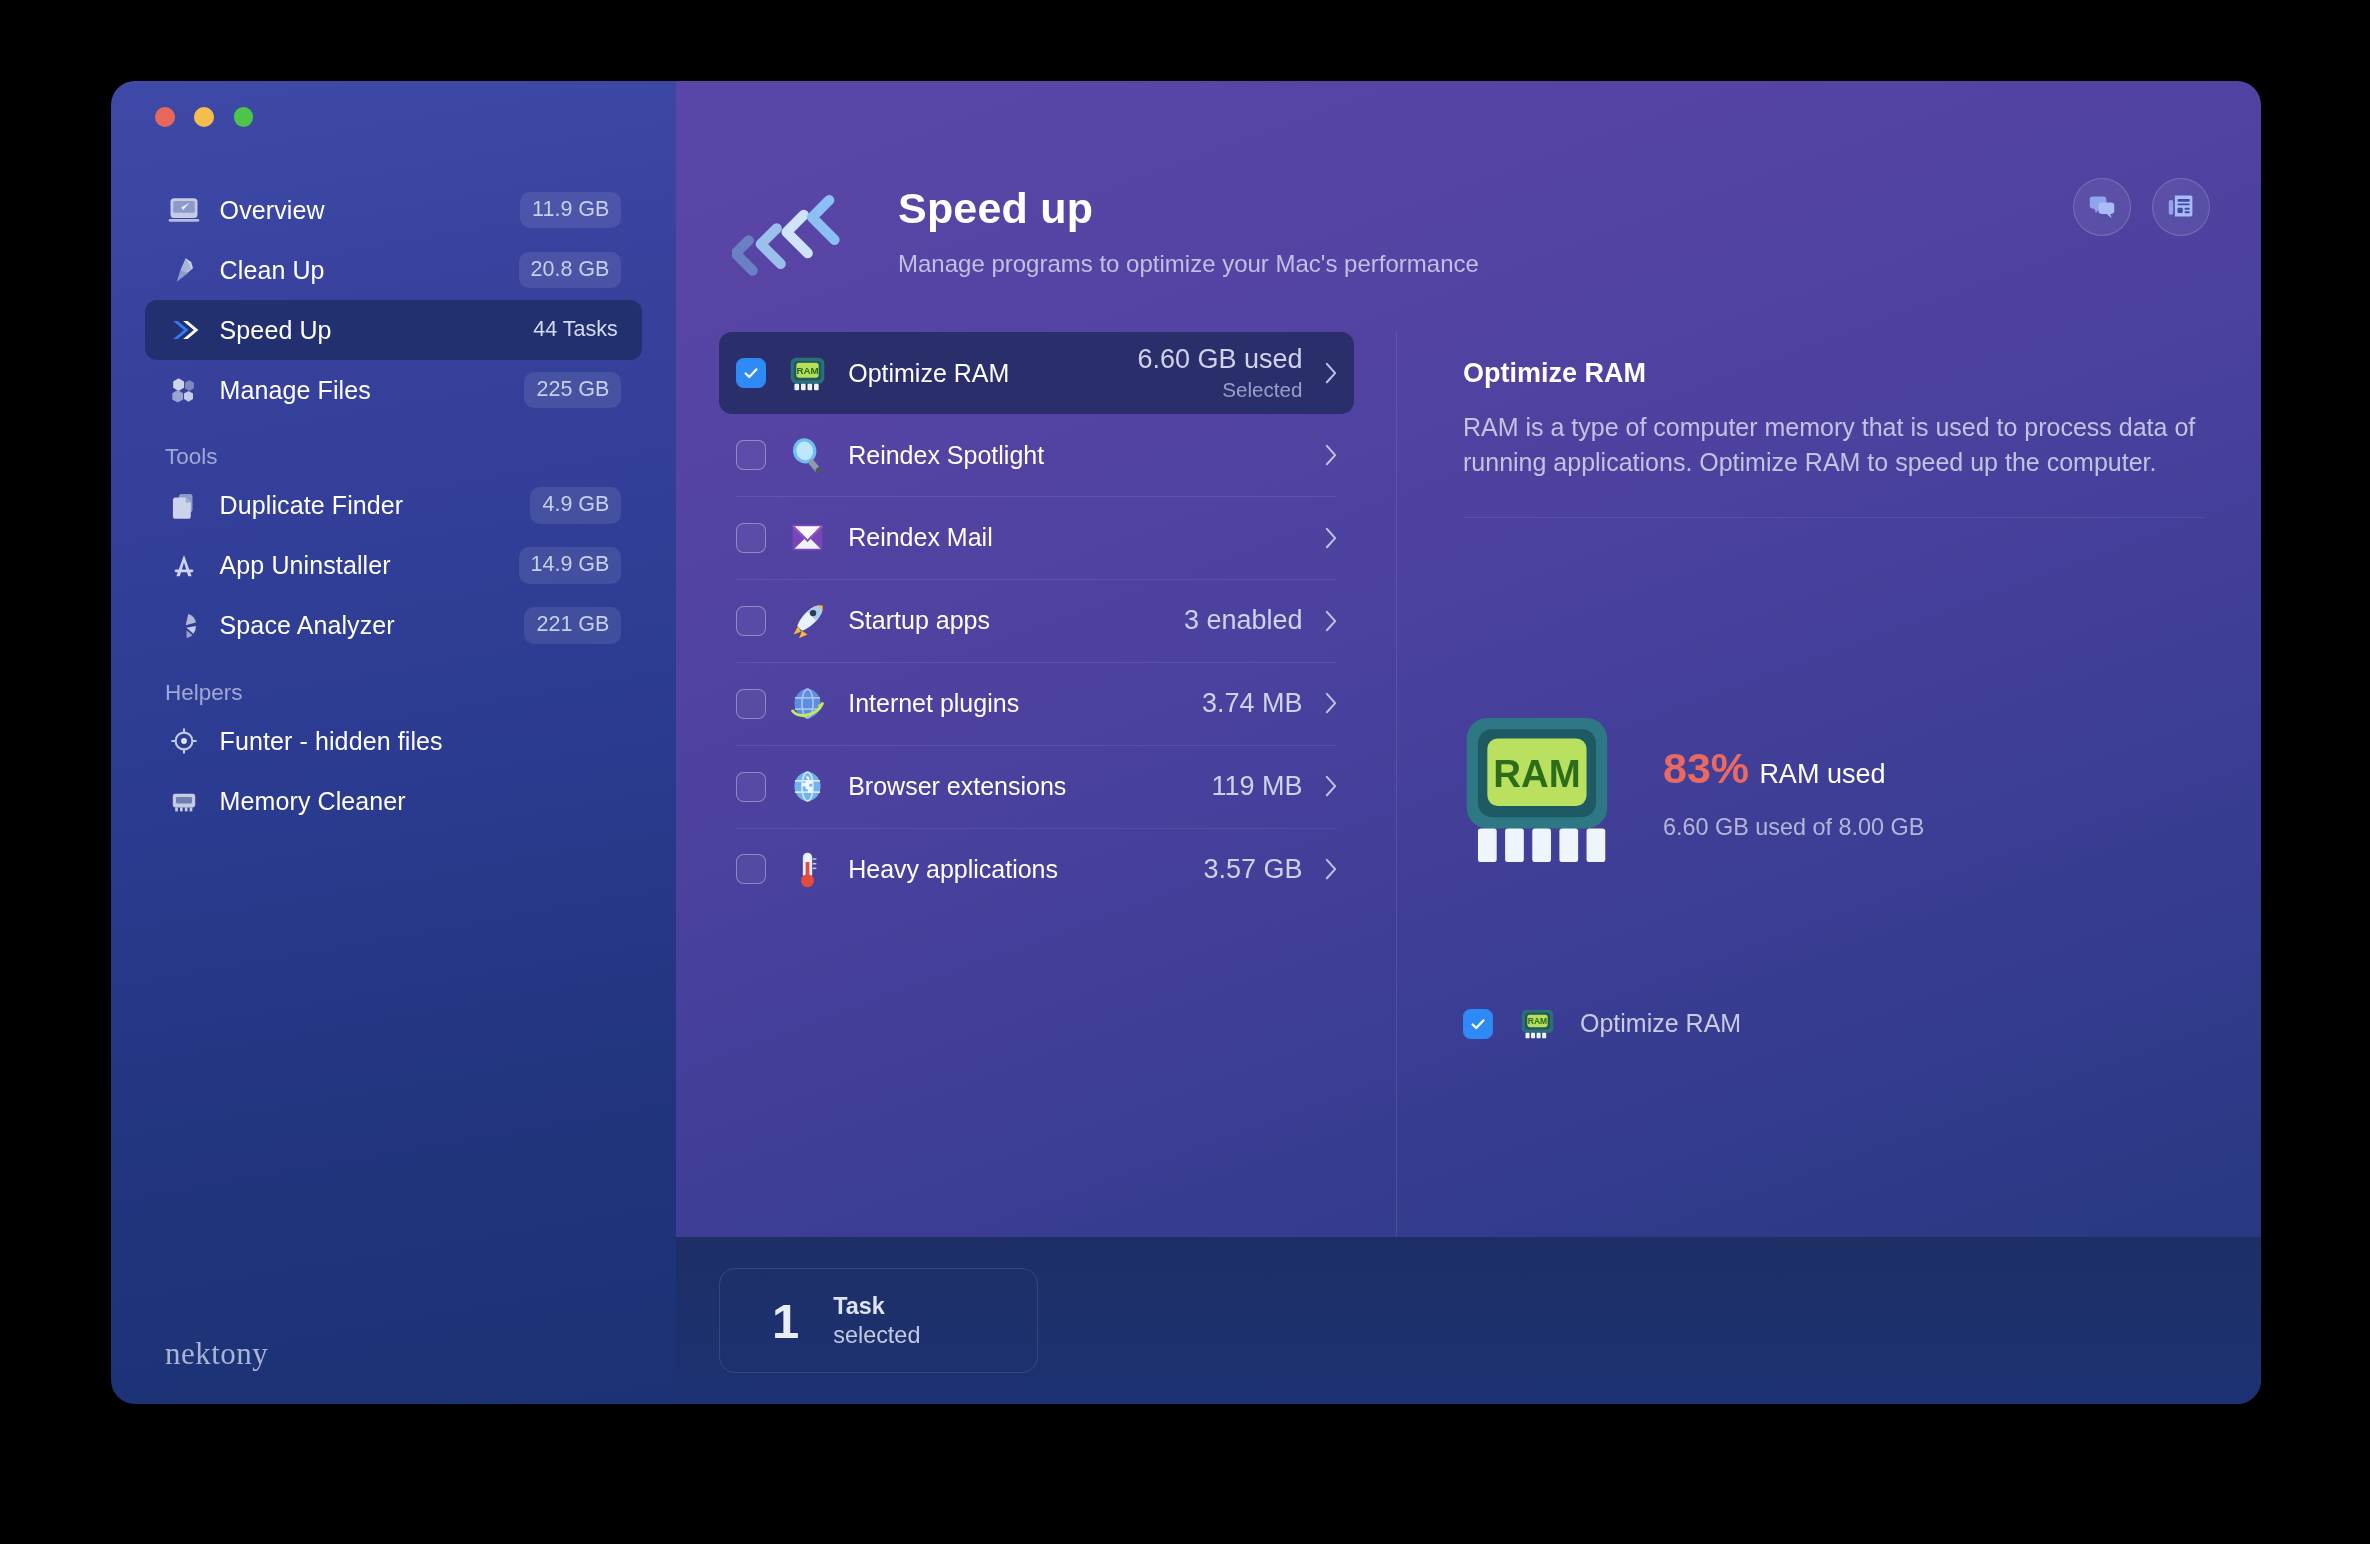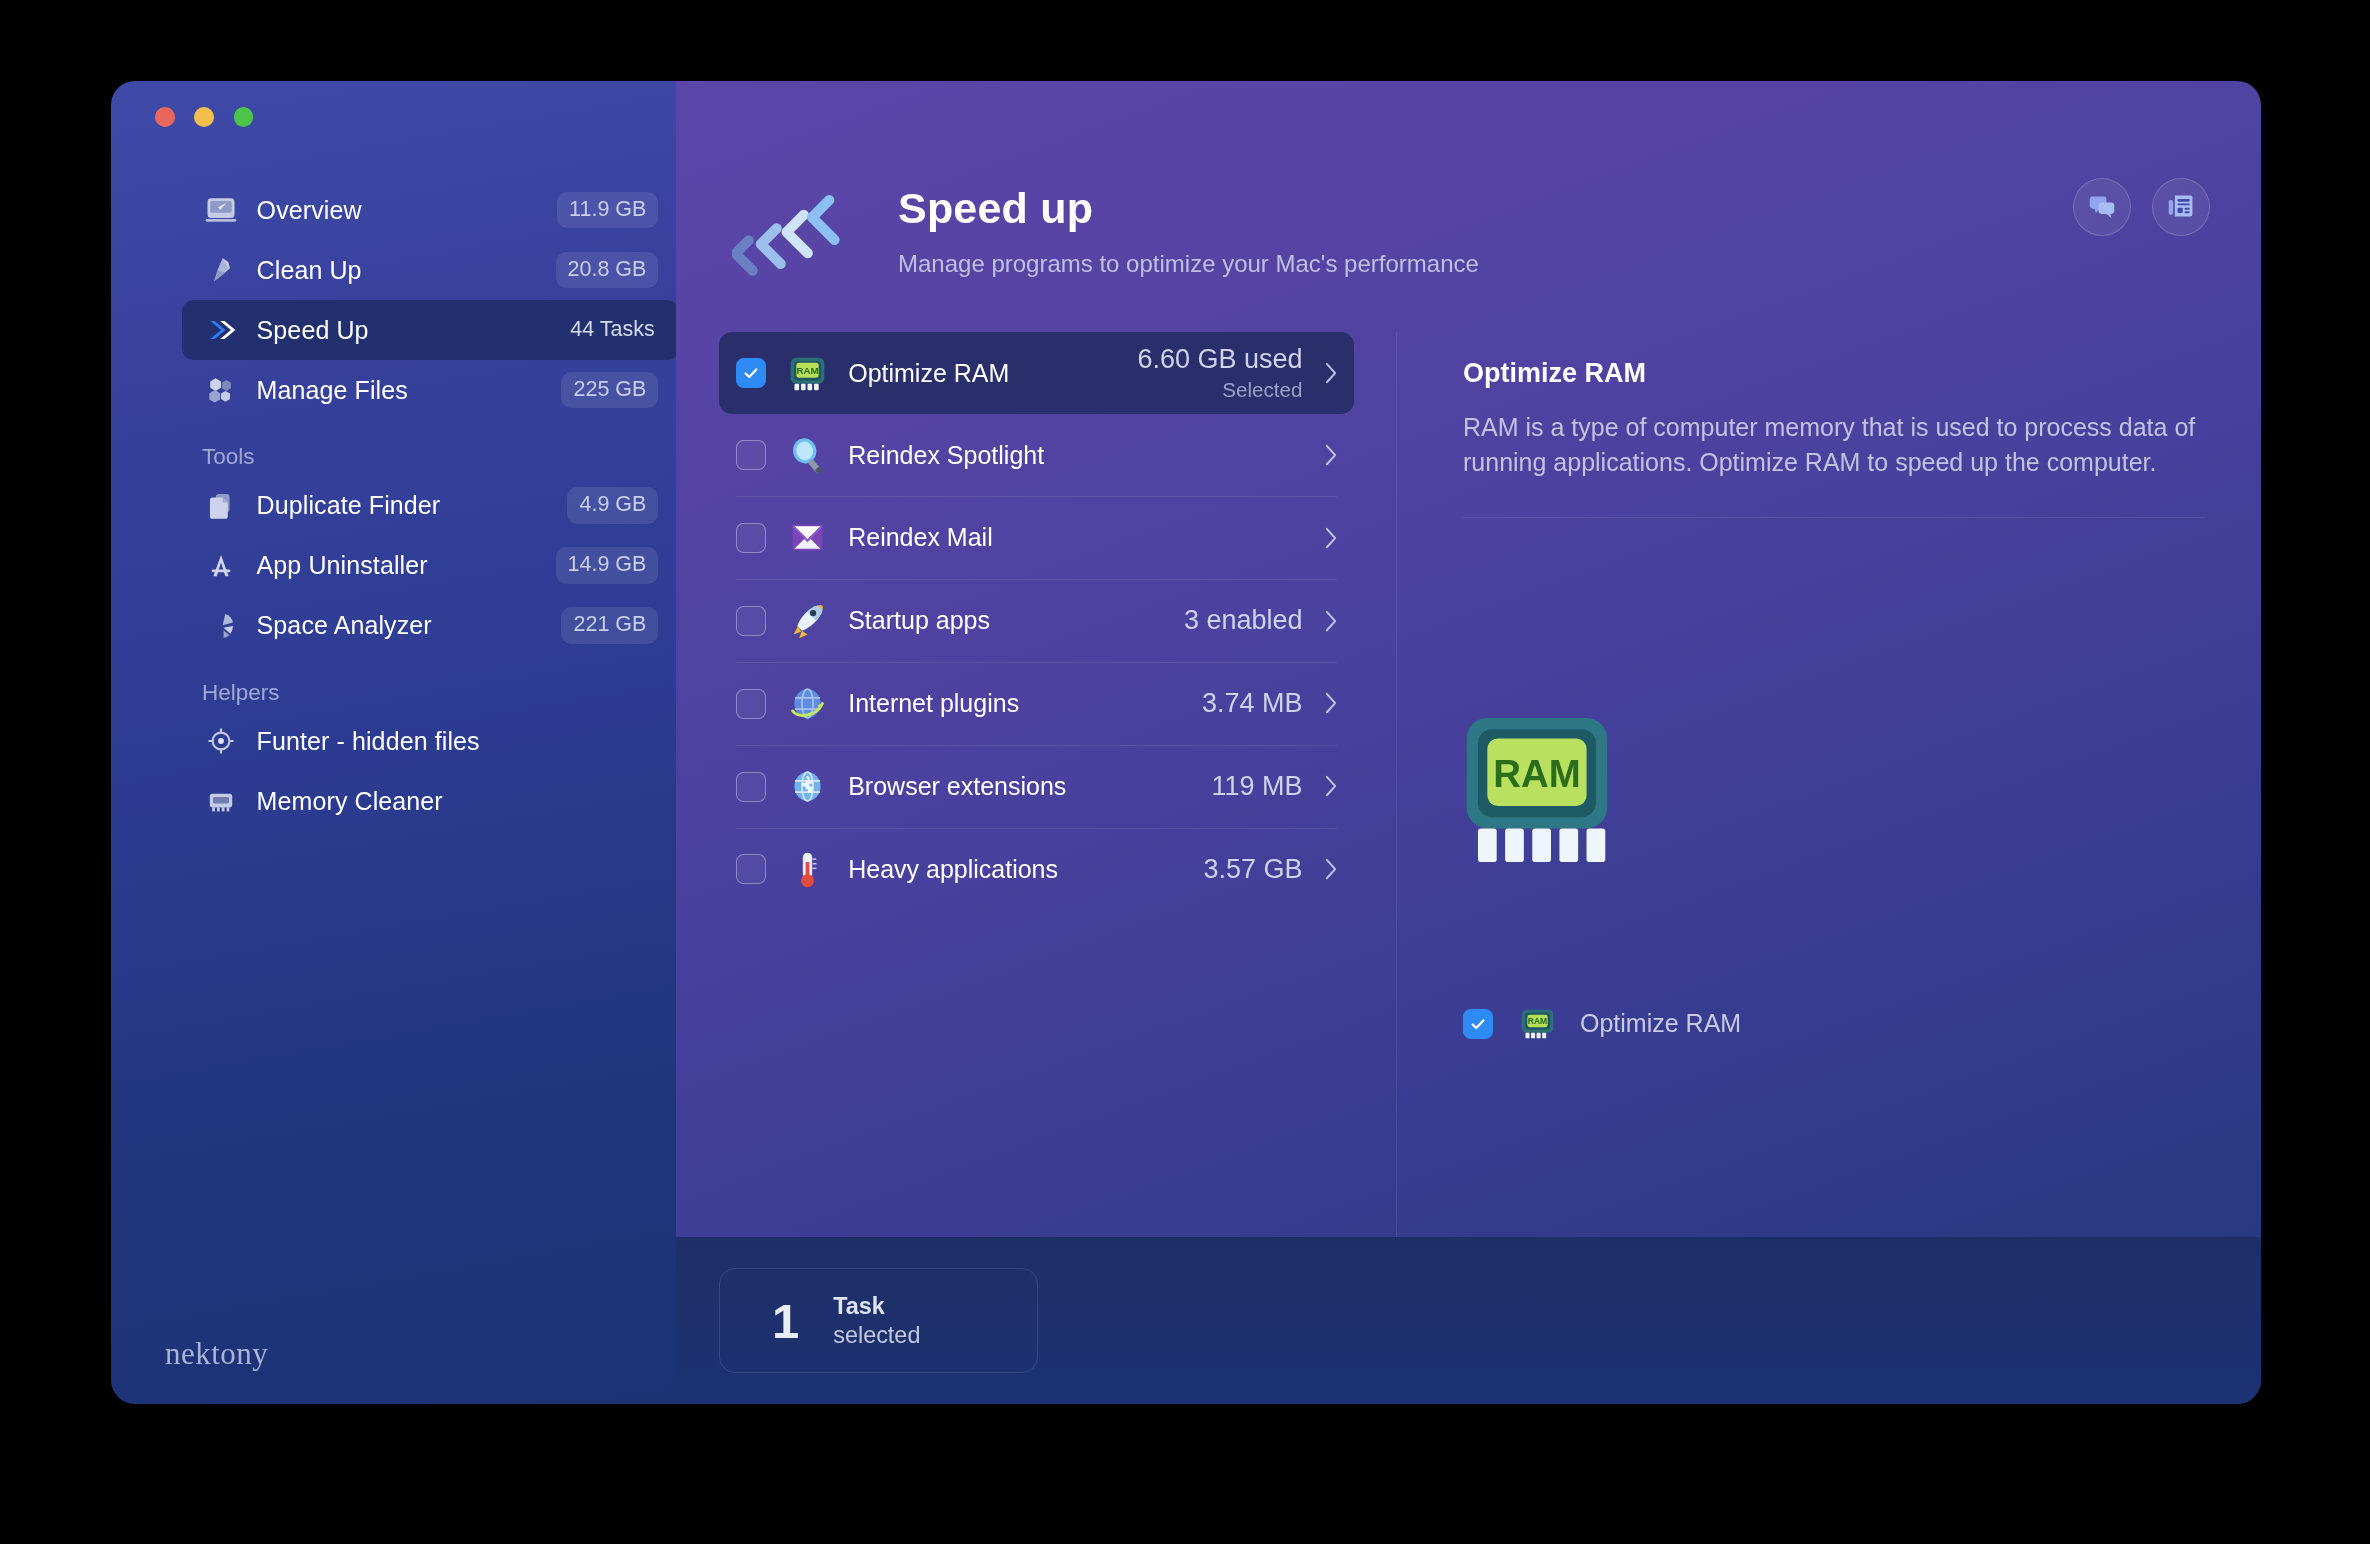--- a/index.html
+++ b/index.html
@@ -18,21 +18,21 @@
   #sidebar{
     position:relative; width:565px; flex:0 0 565px; height:100%;
     background:linear-gradient(170deg,#3f4aa8 0%, #37419c 22%, #2d3c93 48%, #22357f 75%, #1b3273 100%);
   }
   #traffic{ position:absolute; left:44px; top:26px; display:flex; gap:19.7px; }
   .dot{ width:19.7px; height:19.7px; border-radius:50%; }
   .dot.red{ background:#e9665d; }
   .dot.yellow{ background:#f3be4e; }
   .dot.green{ background:#4dc54a; }
 
-  #nav{ position:absolute; left:0; top:99px; width:100%;margin-left:37px; }
+  #nav{ position:absolute; left:0; top:99px; width:100%; }
   .nav-item{
     position:relative; display:flex; align-items:center; height:60px;
     margin:0 34px; padding:0 20.6px; border-radius:12px;
     cursor:default;
   }
   .nav-item.selected{ background:#22306f; }
   .nav-ico{ width:37px; height:37px; flex:0 0 37px; display:flex; align-items:center; justify-content:center; margin-right:17px; }
   .nav-label{ font-size:25px; color:#ffffff; letter-spacing:0.1px; flex:1 1 auto; }
   .nav-badge{
     font-size:21.5px; color:#c8cfe8; background:rgba(255,255,255,.095);
@@ -525,20 +525,27 @@
               <rect x="16" y="14" width="126" height="94" rx="15" fill="#1d5a64"></rect>
               <rect x="26" y="24" width="106" height="72" rx="11" fill="#b9e05e"></rect>
               <text x="79" y="76" font-family="Liberation Sans, sans-serif" font-size="41" font-weight="bold" fill="#2c6d1b" text-anchor="middle">RAM</text>
               <rect x="16" y="120" width="20" height="36" rx="3" fill="#eef5fb"></rect>
               <rect x="45" y="120" width="20" height="36" rx="3" fill="#eef5fb"></rect>
               <rect x="74" y="120" width="20" height="36" rx="3" fill="#eef5fb"></rect>
               <rect x="103" y="120" width="20" height="36" rx="3" fill="#eef5fb"></rect>
               <rect x="132" y="120" width="20" height="36" rx="3" fill="#eef5fb"></rect>
             </svg>
           </span>
+          <div id="ram-stats">
+            <div id="ram-pct-line">
+              <span id="ram-pct">83%</span>
+              <span id="ram-pct-label">RAM used</span>
+            </div>
+            <div id="ram-detail">6.60 GB used of 8.00 GB</div>
+          </div>
         </div>
 
         <div id="opt-row">
           <span class="cb checked">
             <svg class="tick" viewBox="0 0 18 18">
                 <path d="M3 9.5 L7 13.5 L15 5" fill="none" stroke="#fff" stroke-width="2.6" stroke-linecap="round" stroke-linejoin="round"></path>
               </svg>
           </span>
           <span id="opt-ico">
             <svg viewBox="0 0 40 40" width="37" height="37">

